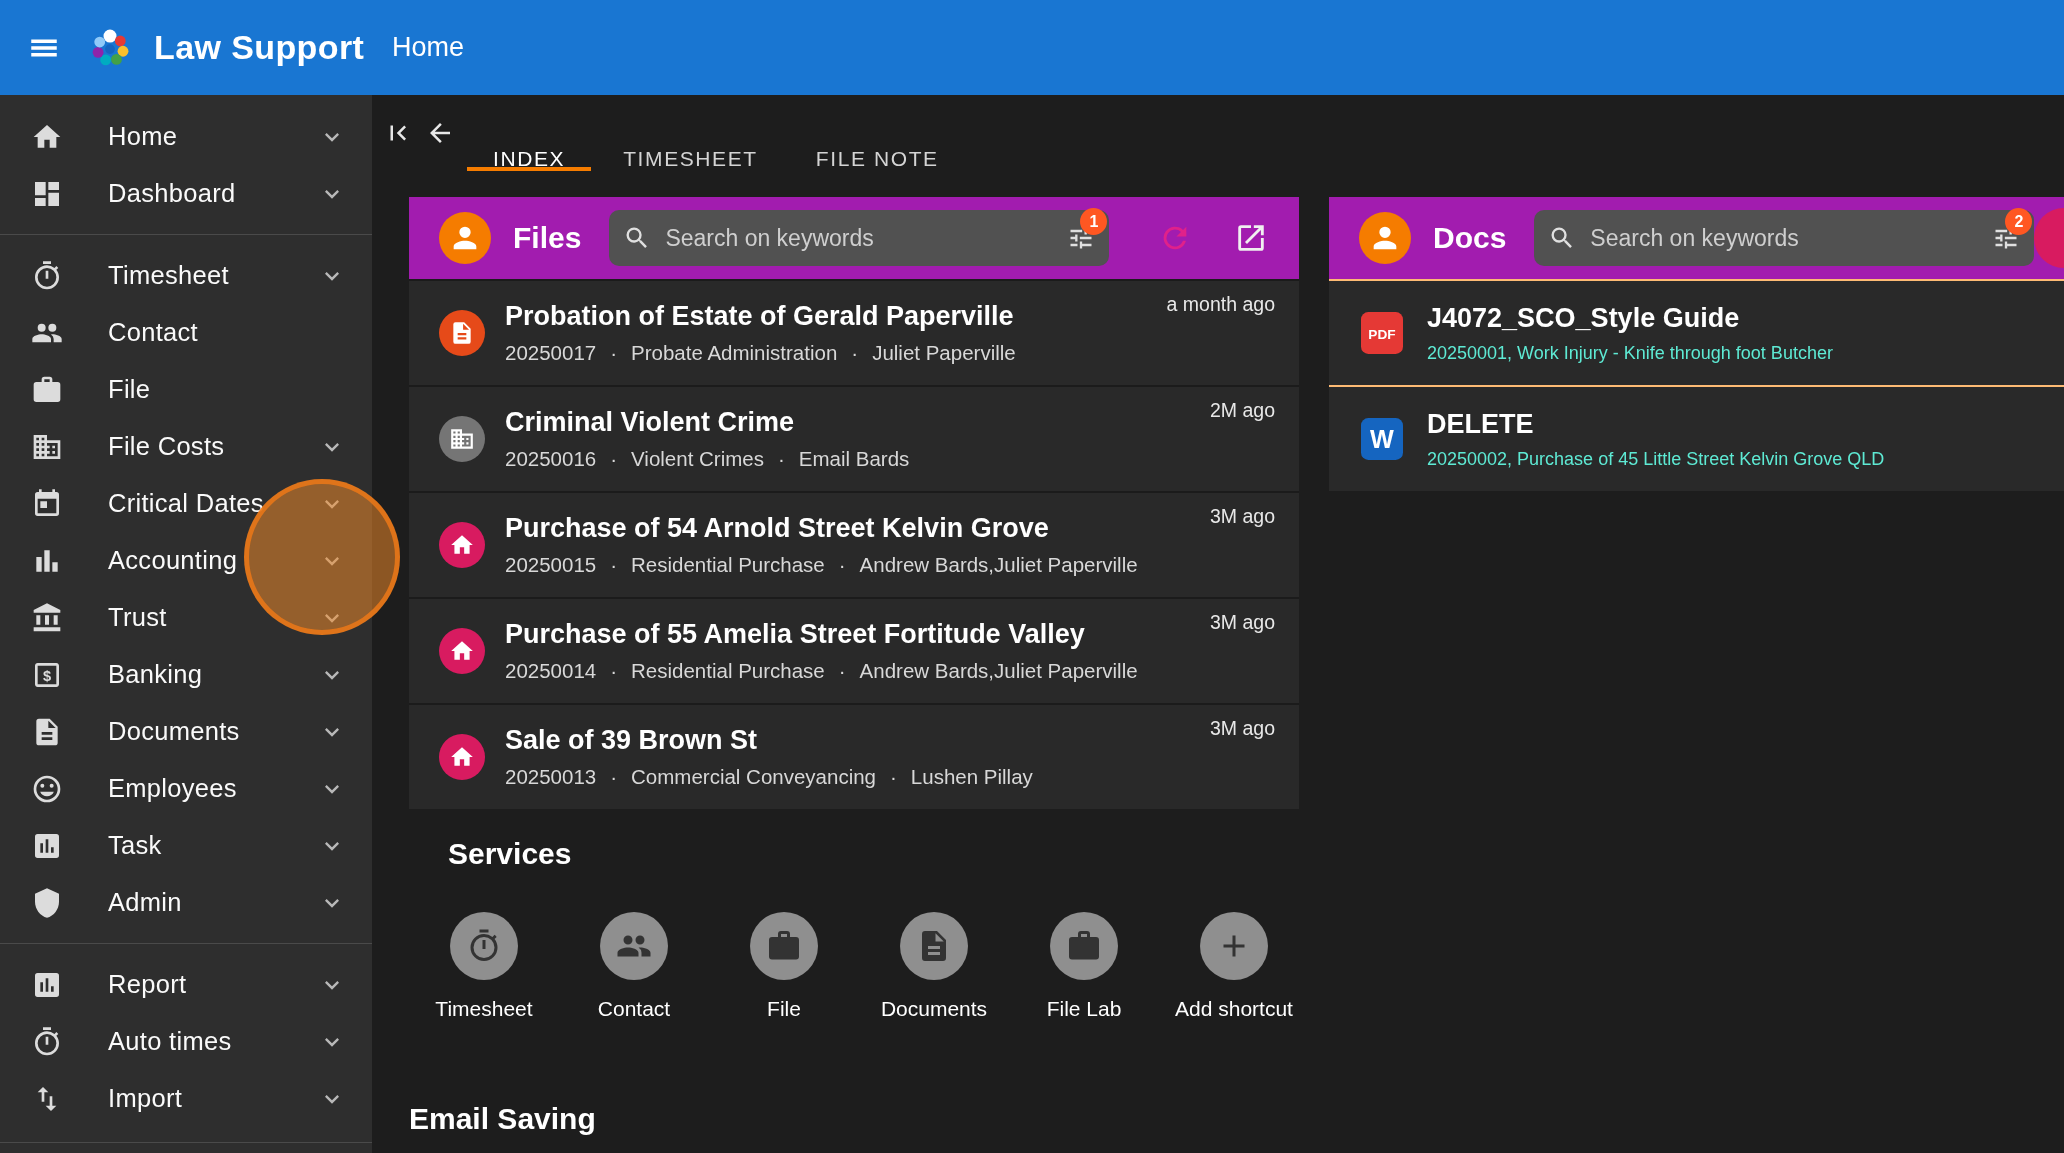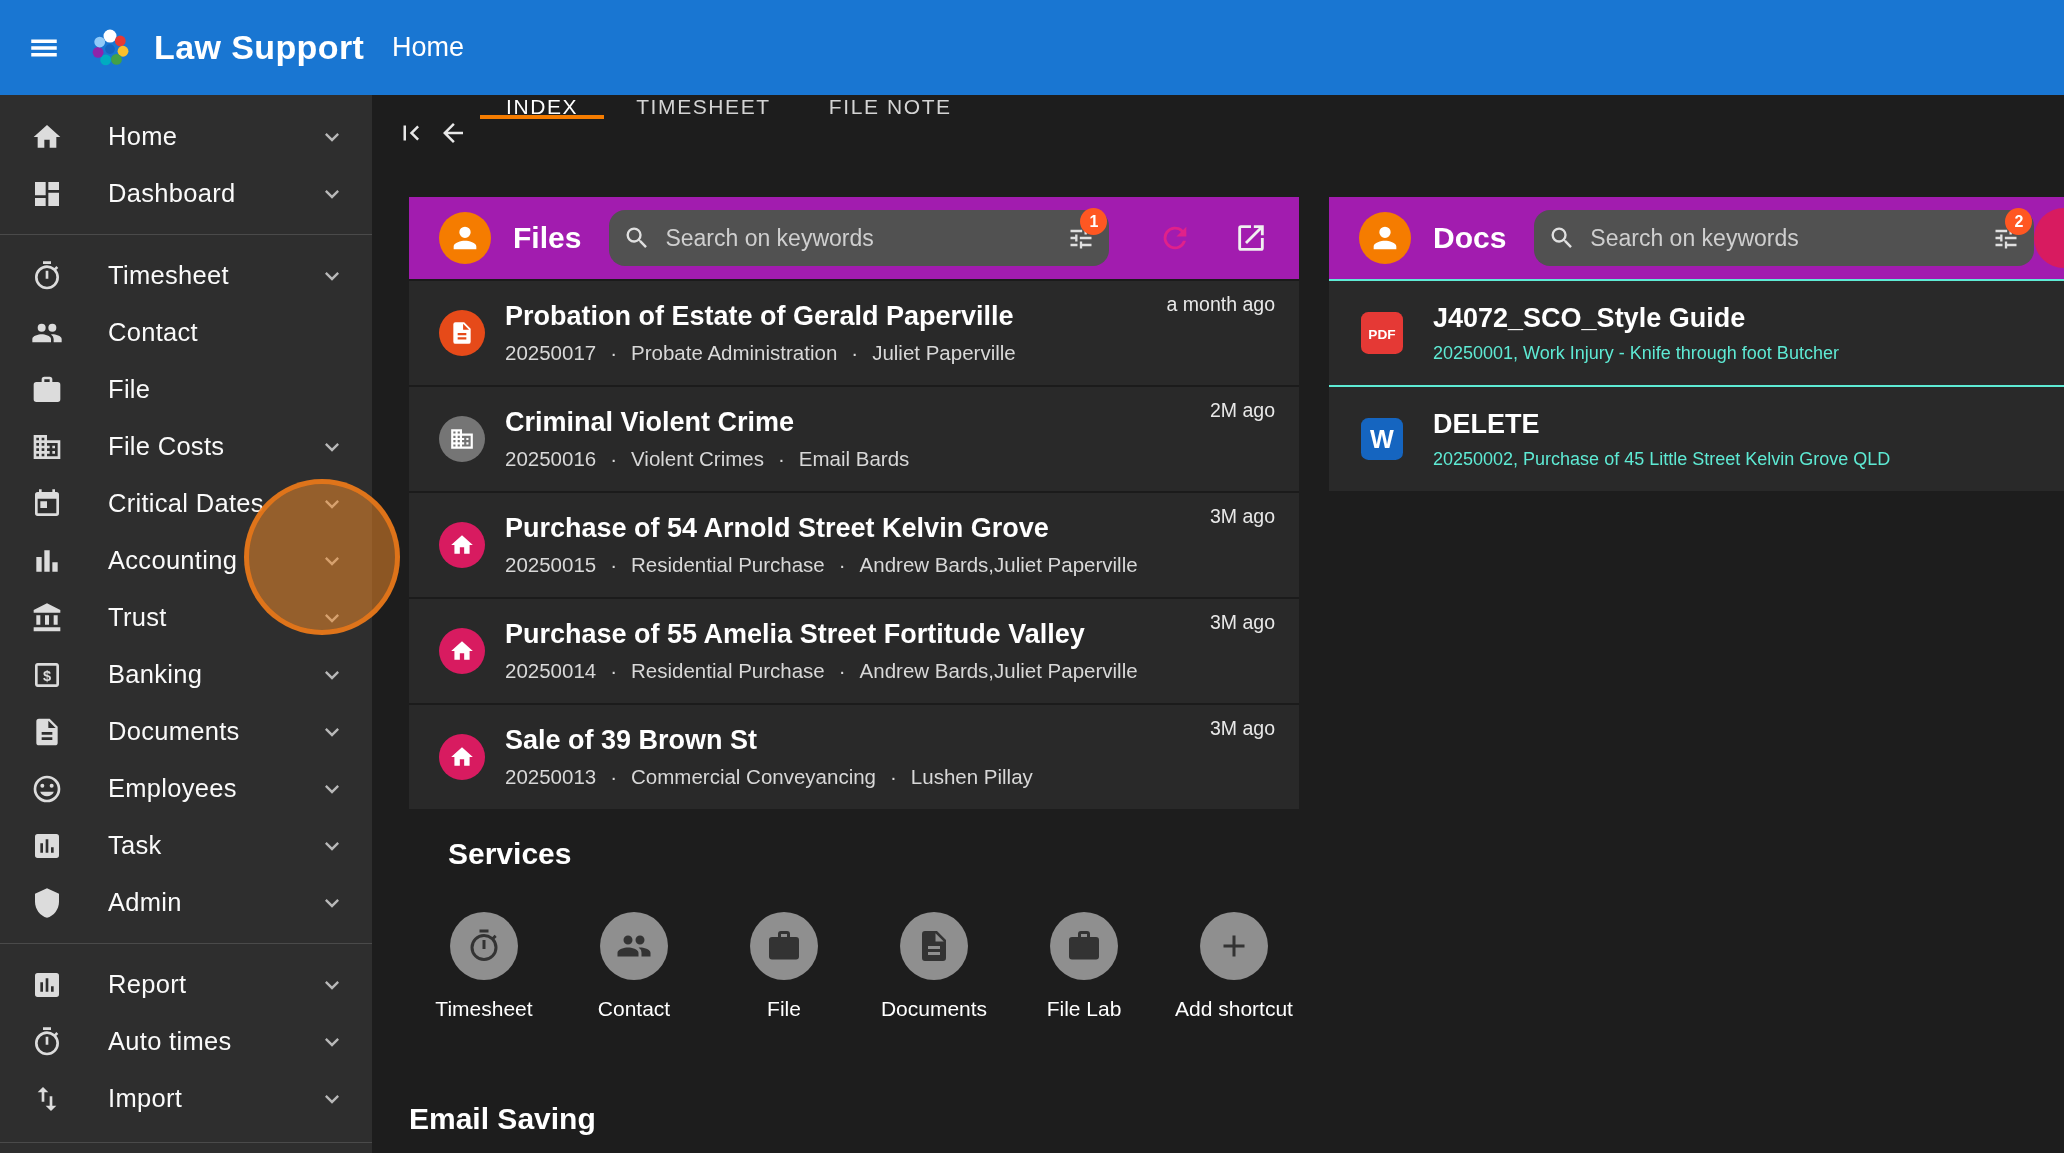--- a/index.html
+++ b/index.html
@@ -23,57 +23,57 @@
   .side-item{height:57px;display:flex;align-items:center;padding:0 26px 0 30px;cursor:pointer;}
   .side-icon{width:34px;height:34px;color:#dcdcdc;margin-right:44px;flex:none;display:flex;align-items:center;justify-content:center;}
   .side-icon svg{width:32px;height:32px;}
   .side-label{flex:1;font-size:25.5px;font-weight:500;color:#fafafa;letter-spacing:.3px;white-space:nowrap;}
   .side-chevron{color:#b8b8b8;flex:none;display:flex;}
   .side-chevron svg{width:28px;height:28px;}
   .divider{border-top:1px solid #4a4a4a;margin:12px 0;}
 
   
   .content{position:absolute;left:372px;top:95px;right:0;bottom:0;background:#1d1d1d;}
-  .tabstrip{position:absolute;top:0;left:0;right:0;height:76px;display:flex;align-items:flex-start;padding-left:18px;}
+  .tabstrip{position:absolute;top:0;left:0;right:0;height:76px;display:flex;align-items:flex-end;padding-left:5px;}
   .tabstrip .icon-btn{align-self:center;color:#e8e8e8;width:42px;}
   .tabstrip .icon-btn svg{width:30px;height:30px;}
   .tab{display:flex;align-items:center;padding:0 26px;font-size:21px;font-weight:500;letter-spacing:1.6px;color:#d4d4d4;position:relative;cursor:pointer;margin-left:6px;}
   .tab.active{color:#fff;}
   .tab.active::after{content:"";position:absolute;left:0;right:0;bottom:0;height:4px;background:#f57c00;}
 
   
   .card{position:absolute;background:#292929;}
   .files-card{left:37px;top:102px;width:890px;}
   .docs-card{left:957px;top:102px;right:0;}
   .card-header{height:82px;background:#a21caf;display:flex;align-items:center;padding:0 24px 0 30px;position:relative;}
   .avatar{width:52px;height:52px;border-radius:50%;background:#f57c00;color:#fff;flex:none;display:flex;align-items:center;justify-content:center;}
   .avatar svg{width:34px;height:34px;}
   .card-title{font-size:30px;font-weight:700;margin:0 28px 0 22px;white-space:nowrap;}
-  .searchbox{flex:0 0 500px;height:56px;background:#515151;border-radius:16px;display:flex;align-items:center;padding:0 14px;box-sizing:border-box;position:relative;}
+  .searchbox{flex:0 0 500px;height:56px;background:#515151;border-radius:10px;display:flex;align-items:center;padding:0 14px;box-sizing:border-box;position:relative;}
   .s-icon{color:#e0e0e0;margin-right:12px;display:flex;}
   .s-icon svg,.f-icon svg{width:28px;height:28px;}
   .searchbox input{flex:1;min-width:0;background:transparent;border:none;outline:none;color:#eee;font-size:23px;font-family:inherit;}
   .searchbox input::placeholder{color:#cfcfcf;}
   .f-wrap{position:relative;display:flex;flex:none;}
   .f-icon{color:#e0e0e0;display:flex;cursor:pointer;}
   .badge{position:absolute;right:-12px;top:-16px;min-width:27px;height:27px;border-radius:14px;background:#ff5722;color:#fff;font-size:16px;font-weight:700;display:flex;align-items:center;justify-content:center;padding:0 4px;box-sizing:border-box;}
   .hdr-refresh{margin-left:44px;color:#e0218a;}
   .hdr-open{margin-left:32px;color:#f0f0f0;}
   .docs-fab{position:absolute;right:-30px;top:50%;transform:translateY(-50%);width:60px;height:60px;border-radius:50%;background:#d81b60;}
 
   .file-row{height:104px;display:flex;align-items:center;padding:0 24px 0 30px;position:relative;border-top:2px solid #1b1b1b;cursor:pointer;}
   .file-badge{width:46px;height:46px;border-radius:50%;color:#fff;flex:none;display:flex;align-items:center;justify-content:center;margin-right:20px;}
   .file-badge svg{width:26px;height:26px;}
   .file-main{flex:1;display:flex;flex-direction:column;gap:9px;min-width:0;}
   .file-title{font-size:27px;font-weight:700;color:#fff;white-space:nowrap;}
   .file-meta{display:flex;align-items:center;font-size:20.5px;color:#d8d8d8;white-space:nowrap;}
   .file-meta span + span::before{content:"\00B7";margin:0 14px;color:#d8d8d8;}
   .file-time{position:absolute;right:24px;top:12px;font-size:19.5px;color:#e8e8e8;}
 
-  .doc-row{height:104px;display:flex;align-items:center;padding:0 24px 0 30px;border-top:2px solid #5eead4;cursor:pointer;gap:6px;}
+  .doc-row{height:104px;display:flex;align-items:center;padding:0 24px 0 30px;border-top:2px solid #fdba74;cursor:pointer;}
   .doc-icon{width:46px;height:46px;flex:none;margin-right:22px;display:flex;align-items:center;justify-content:center;}
   .doc-icon svg{width:42px;height:42px;}
   .doc-main{display:flex;flex-direction:column;gap:9px;min-width:0;}
   .doc-title{font-size:27px;font-weight:700;}
   .doc-sub{font-size:18px;color:#5eead4;white-space:nowrap;}
 
   
   .section-title{position:absolute;left:37px;margin:0;font-size:30px;font-weight:700;color:#fff;}
   .services-title{top:742px;margin-left:39px;}
   .email-title{top:1007px;}

